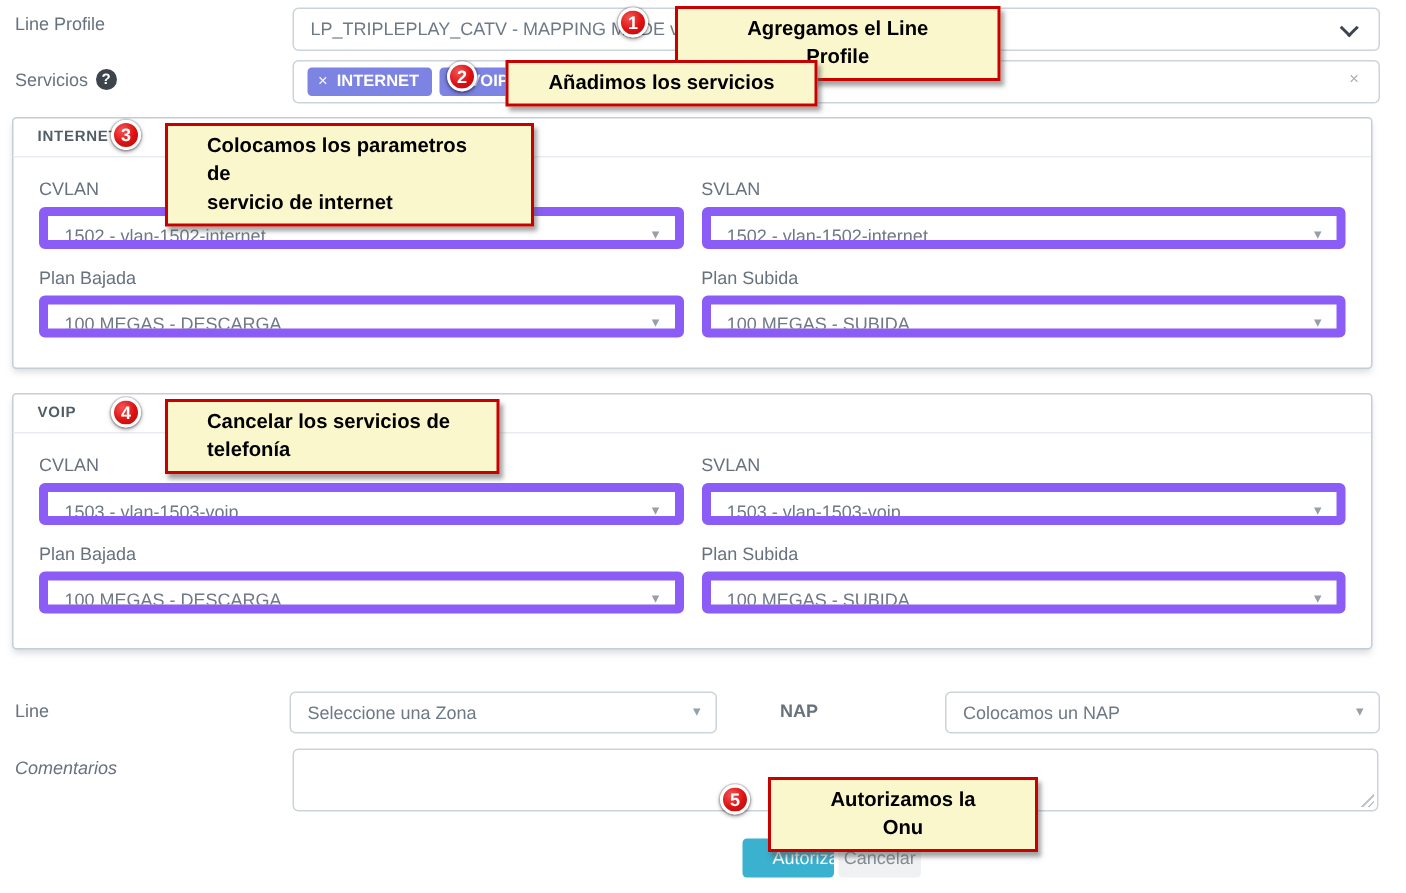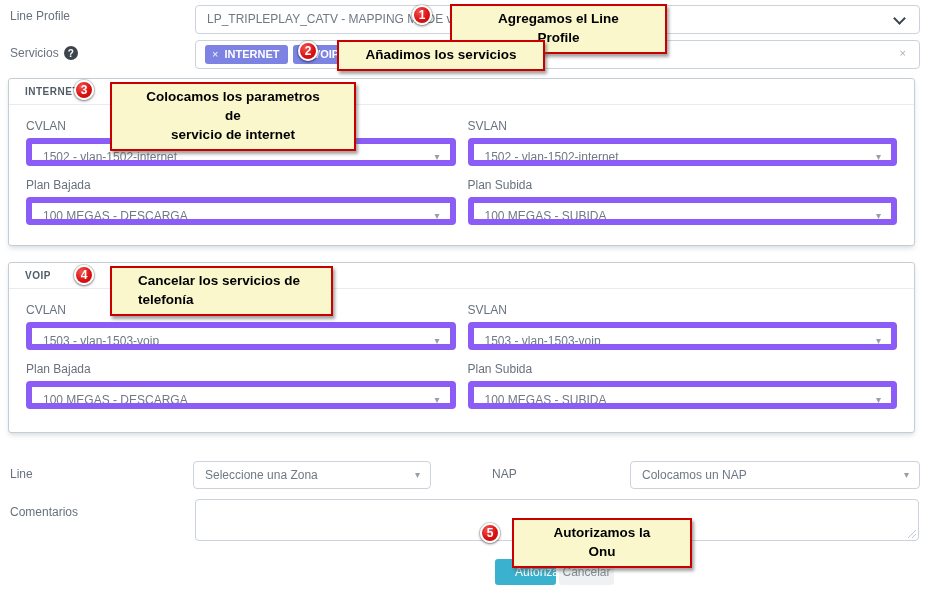--- a/index.html
+++ b/index.html
@@ -150,50 +150,50 @@
           <span>100 MEGAS - SUBIDA</span>
           <span class="caret">▾</span>
         </div>
       </div>
     </div>
   </div>
 
   <div class="flabel" style="left:10px; top:467px;">
     <span>Line</span>
   </div>
-  <div class="selectbox" style="left:193px; top:461px; width:238px; height:28px;">
+  <div class="selectbox" style="left:193px; top:461px; width:285px; height:28px;">
     <span>Seleccione una Zona</span>
     <span class="caret">▾</span>
   </div>
-  <div class="flabel" style="left:492px; top:467px;">
+  <div class="flabel" style="left:520px; top:467px;font-weight:bold;">
     <span>NAP</span>
   </div>
   <div class="selectbox" style="left:630px; top:461px; width:290px; height:28px;">
     <span>Colocamos un NAP</span>
     <span class="caret">▾</span>
   </div>
 
-  <div class="flabel" style="left:10px; top:505px;">
+  <div class="flabel" style="left:10px; top:505px;font-style:italic;">
     <span>Comentarios</span>
   </div>
   <div class="textarea" style="left:195px; top:499px; width:724px; height:42px;">
     <span></span>
     <span class="resize-handle"></span>
   </div>
 
   <button class="btn btn-primary" style="left:495px; top:559px; width:61px;">Autorizar</button>
   <button class="btn btn-light" style="left:559px; top:559px; width:55px;">Cancelar</button>
 
   <div class="badge" style="left:412px; top:5px;">1</div>
   <div class="badge" style="left:298px; top:41px;">2</div>
   <div class="badge" style="left:74px;  top:80px;">3</div>
   <div class="badge" style="left:74px;  top:265px;">4</div>
   <div class="badge" style="left:480px; top:523px;">5</div>
 
   <div class="callout center" style="left:450px; top:4px; width:217px;">Agregamos el Line Profile</div>
   <div class="callout center" style="left:337px; top:40px; width:208px;">Añadimos los servicios</div>
-  <div class="callout" style="left:110px; top:82px; width:246px;text-align:center;">Colocamos los parametros de
+  <div class="callout" style="left:110px; top:82px; width:246px;">Colocamos los parametros de
 servicio de internet</div>
   <div class="callout" style="left:110px; top:266px; width:223px;">Cancelar los servicios de
 telefonía</div>
   <div class="callout center" style="left:512px; top:518px; width:180px;">Autorizamos la Onu</div>
 
 </div>
 
 </body></html>

